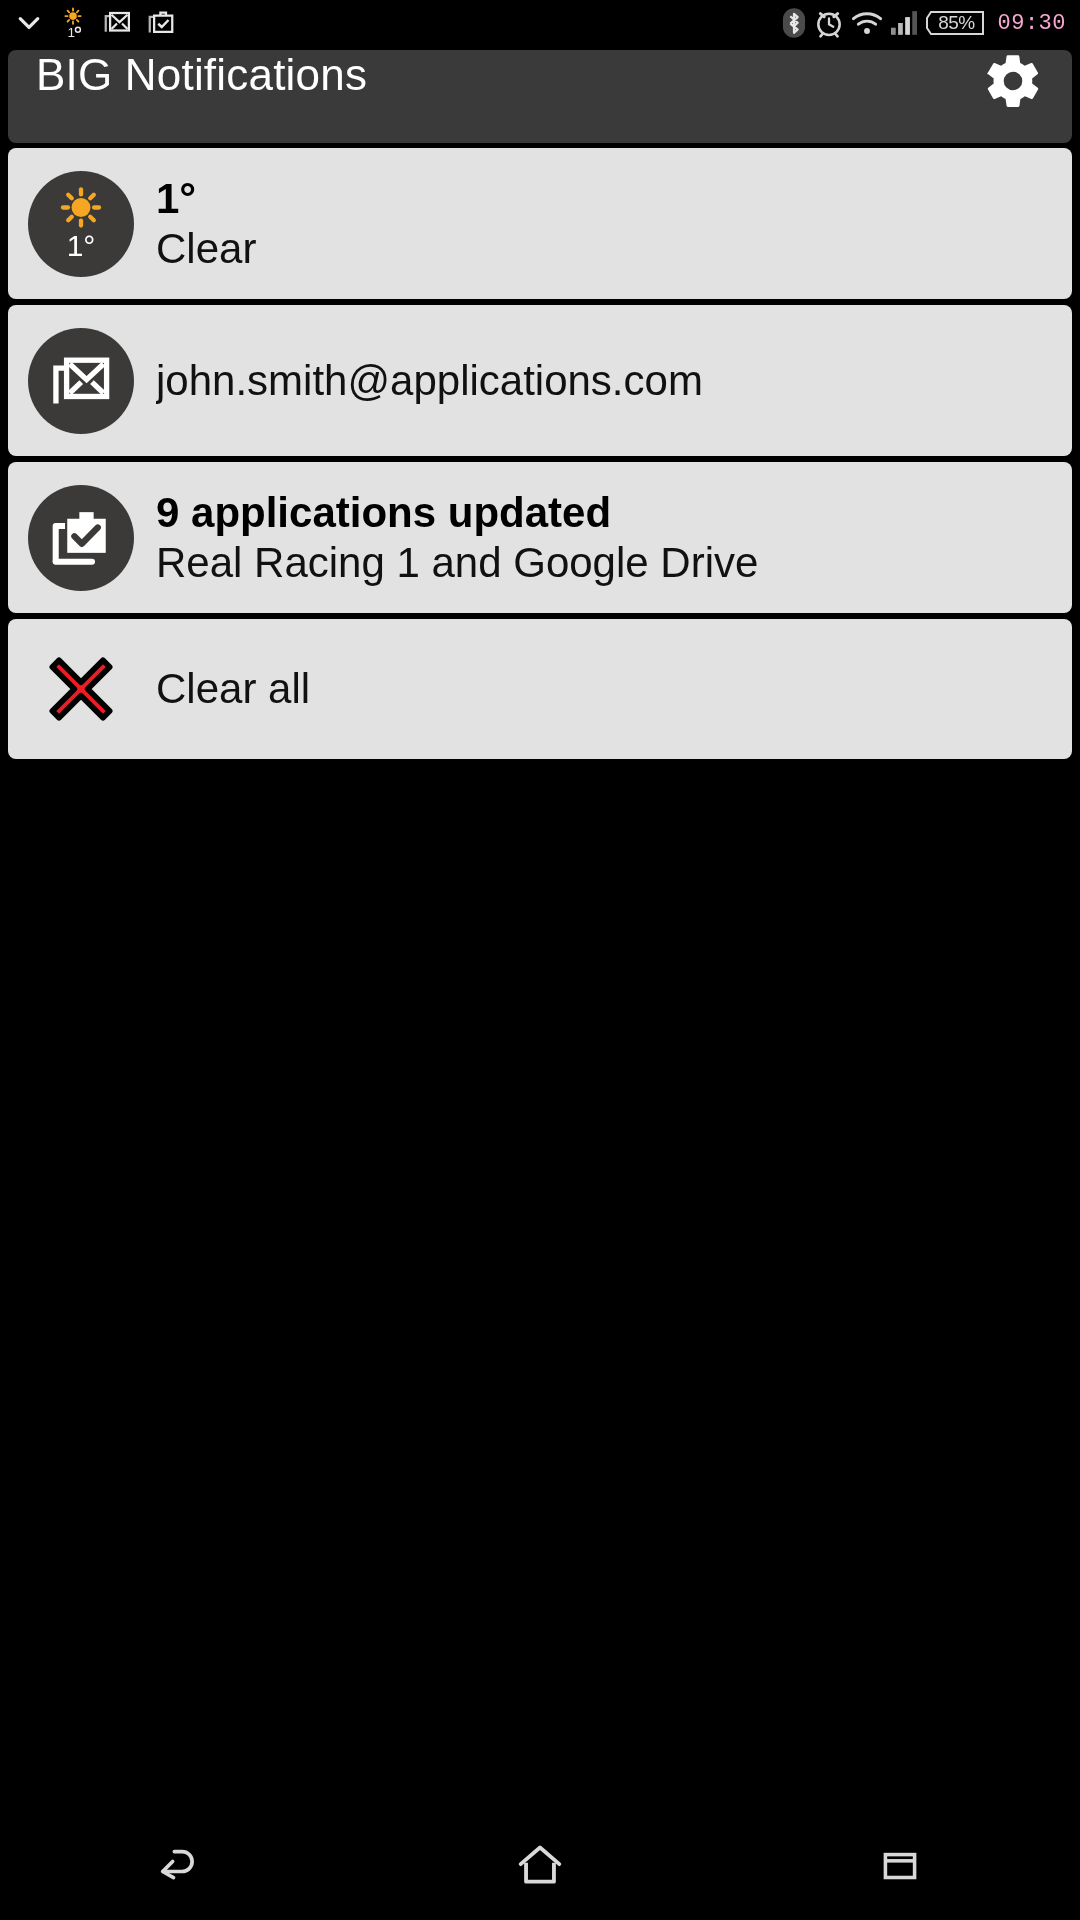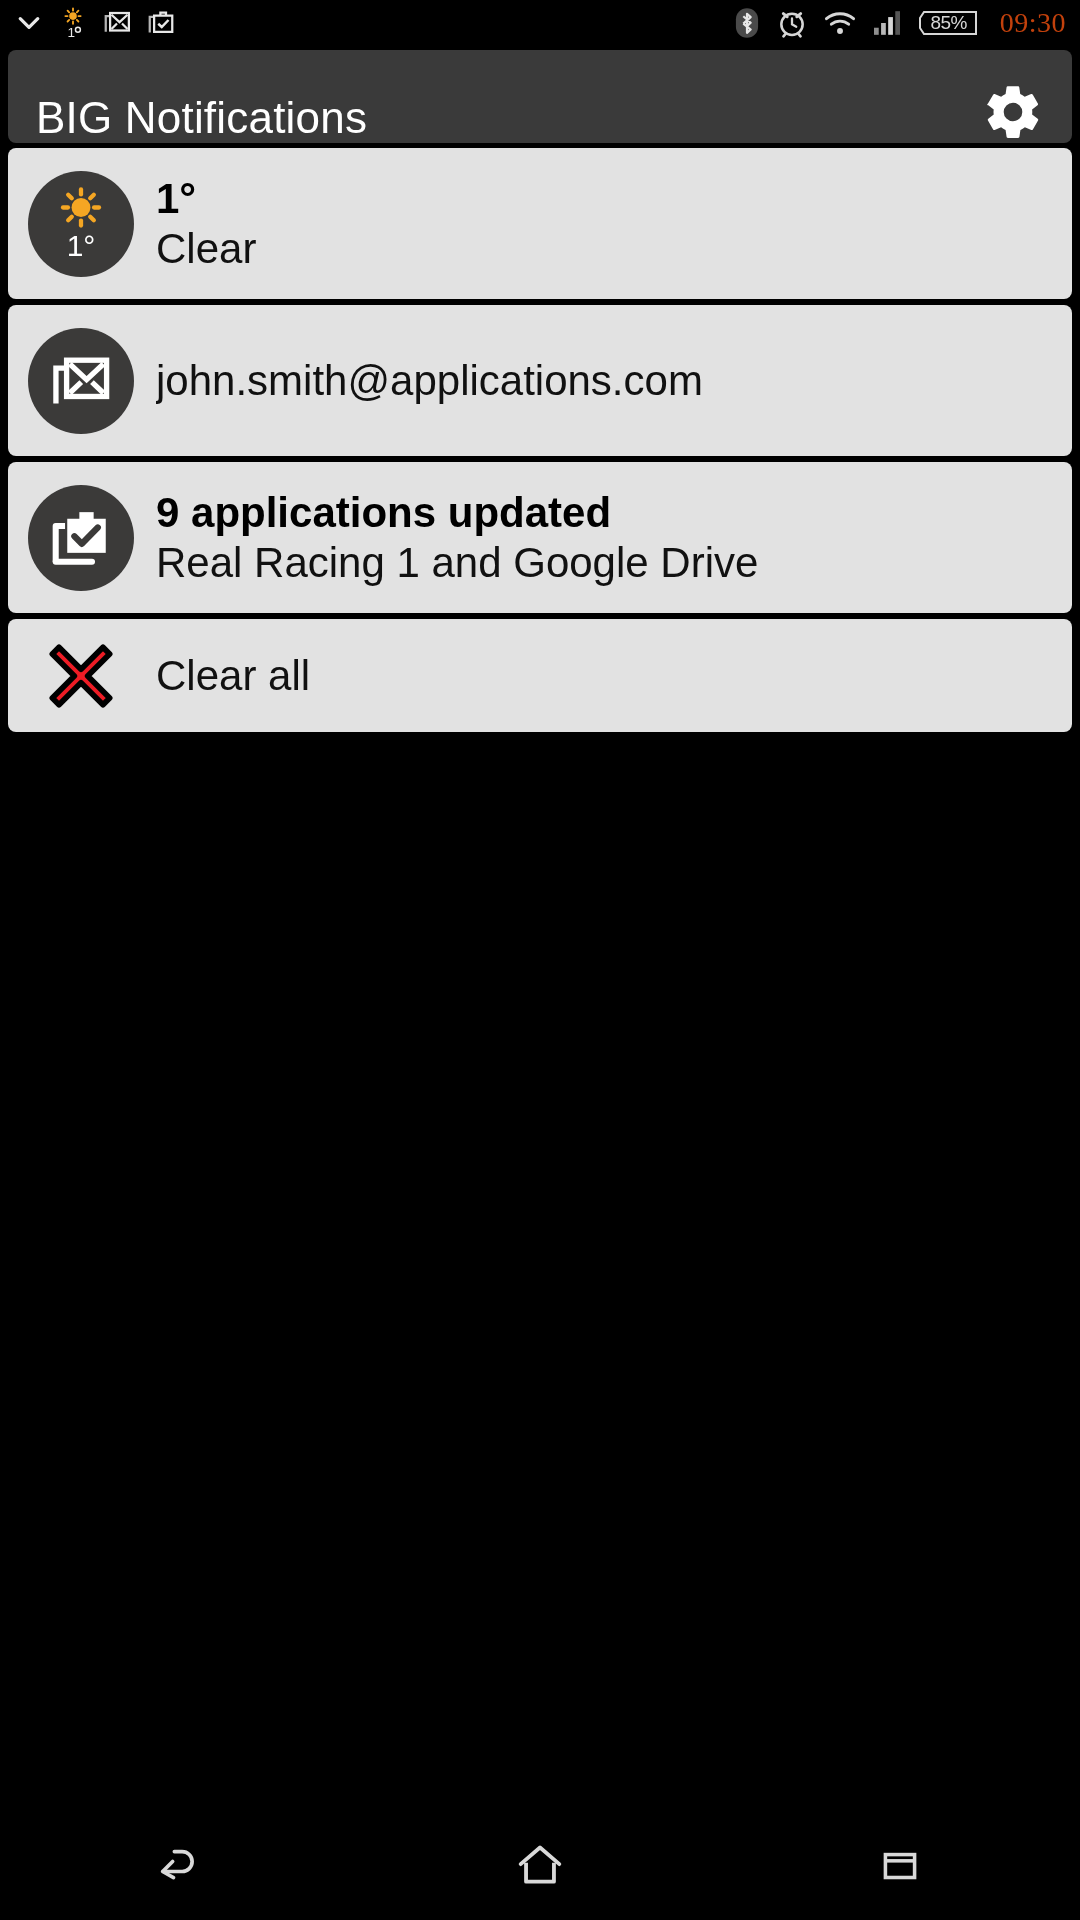--- a/index.html
+++ b/index.html
@@ -11,38 +11,38 @@
   }
   #screen { position: relative; width: 1080px; height: 1920px; background: #000; }
 
   
   .statusbar {
     position: absolute; top: 0; left: 0; width: 1080px; height: 46px;
     display: flex; align-items: center; background: #000;
     padding: 0 14px;
   }
   .sb-left { display: flex; align-items: center; gap: 14px; }
-  .sb-right { display: flex; align-items: center; gap: 16px; margin-left: auto; }
+  .sb-right { display: flex; align-items: center; gap: 6px; margin-left: auto; }
   .sb-icon { display: flex; align-items: center; justify-content: center; }
   .sb-clock {
-    color: #c2410c; font-size: 28px; letter-spacing: 0.5px;
-    font-family: Liberation Serif, serif; padding-left: 4px;
+    color: #f9a8d4; font-size: 22px; letter-spacing: 0.5px;
+    font-family: Liberation Mono, monospace; padding-left: 4px;
   }
   .batt-wrap { position: relative; display: flex; align-items: center; }
   .batt-pct {
     position: absolute; left: 0; right: 0; text-align: center;
     font-size: 19px; color: #d6d6d6; top: 50%; transform: translateY(-50%);
     letter-spacing: -0.5px;
   }
 
   
   .header {
     position: absolute; top: 50px; left: 8px; width: 1064px; height: 93px;
     background: #3a3a3a; border-radius: 8px;
-    display: flex; align-items: flex-end; padding: 0 28px;
+    display: flex; align-items: flex-start; padding: 0 28px;
   }
   .header-title {
     color: #ffffff; font-size: 44px; font-weight: 400; letter-spacing: 0.2px;
   }
   .header-gear { margin-left: auto; display: flex; align-items: center; }
 
   
   .list { position: absolute; top: 148px; left: 8px; width: 1064px; }
   .notif {
     background: #e2e2e2; border-radius: 8px;
@@ -78,21 +78,21 @@
 
   
   .lifelog-disc {
     width: 76px; height: 76px; border-radius: 50%; background: #fff;
     display: flex; align-items: center; justify-content: center;
   }
 
   
   .clear-row {
     background: #e2e2e2; border-radius: 8px; padding: 0 20px;
-    display: flex; align-items: center; height: 113px; margin-bottom: 6px;
+    display: flex; align-items: center; height: 140px; margin-bottom: 6px;
   }
   .clear-icon {
     width: 106px; min-width: 106px; height: 106px;
     display: flex; align-items: center; justify-content: center; margin-right: 22px;
   }
   .clear-label { color: #111; font-size: 42px; font-weight: 400; }
 
   
   .navbar {
     position: absolute; bottom: 0; left: 0; width: 1080px; height: 110px;

